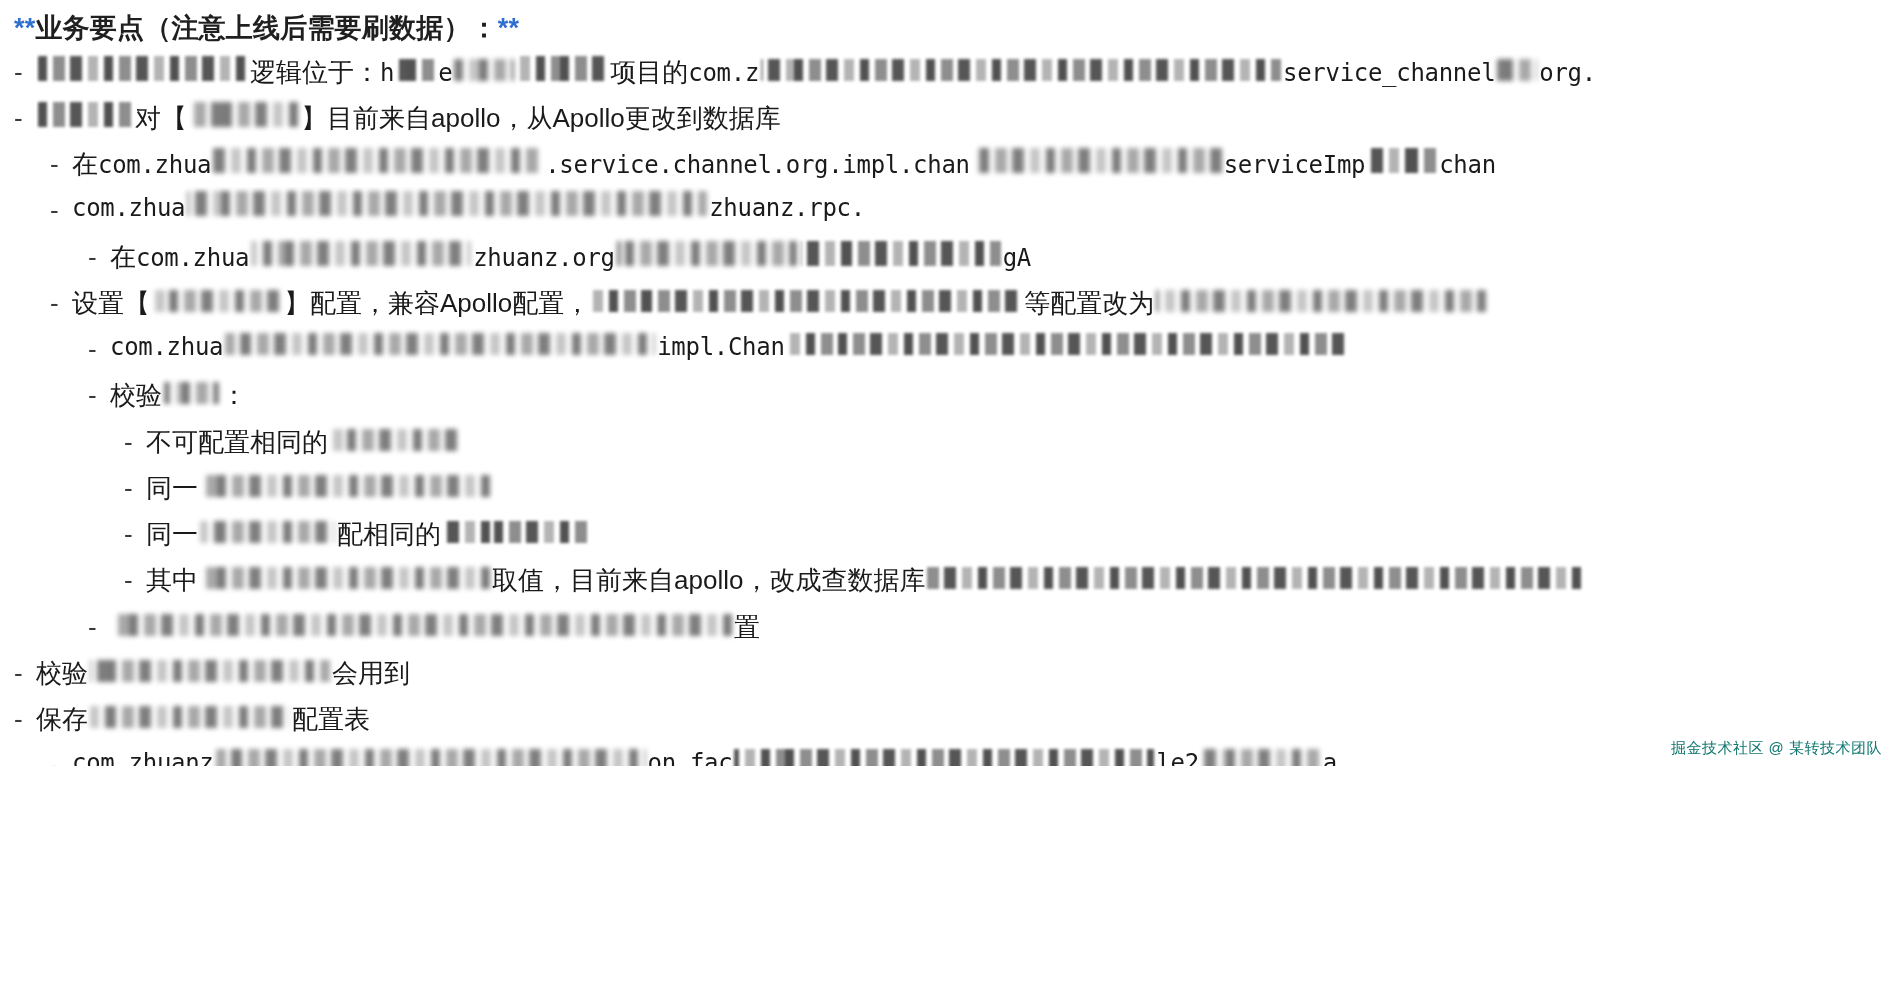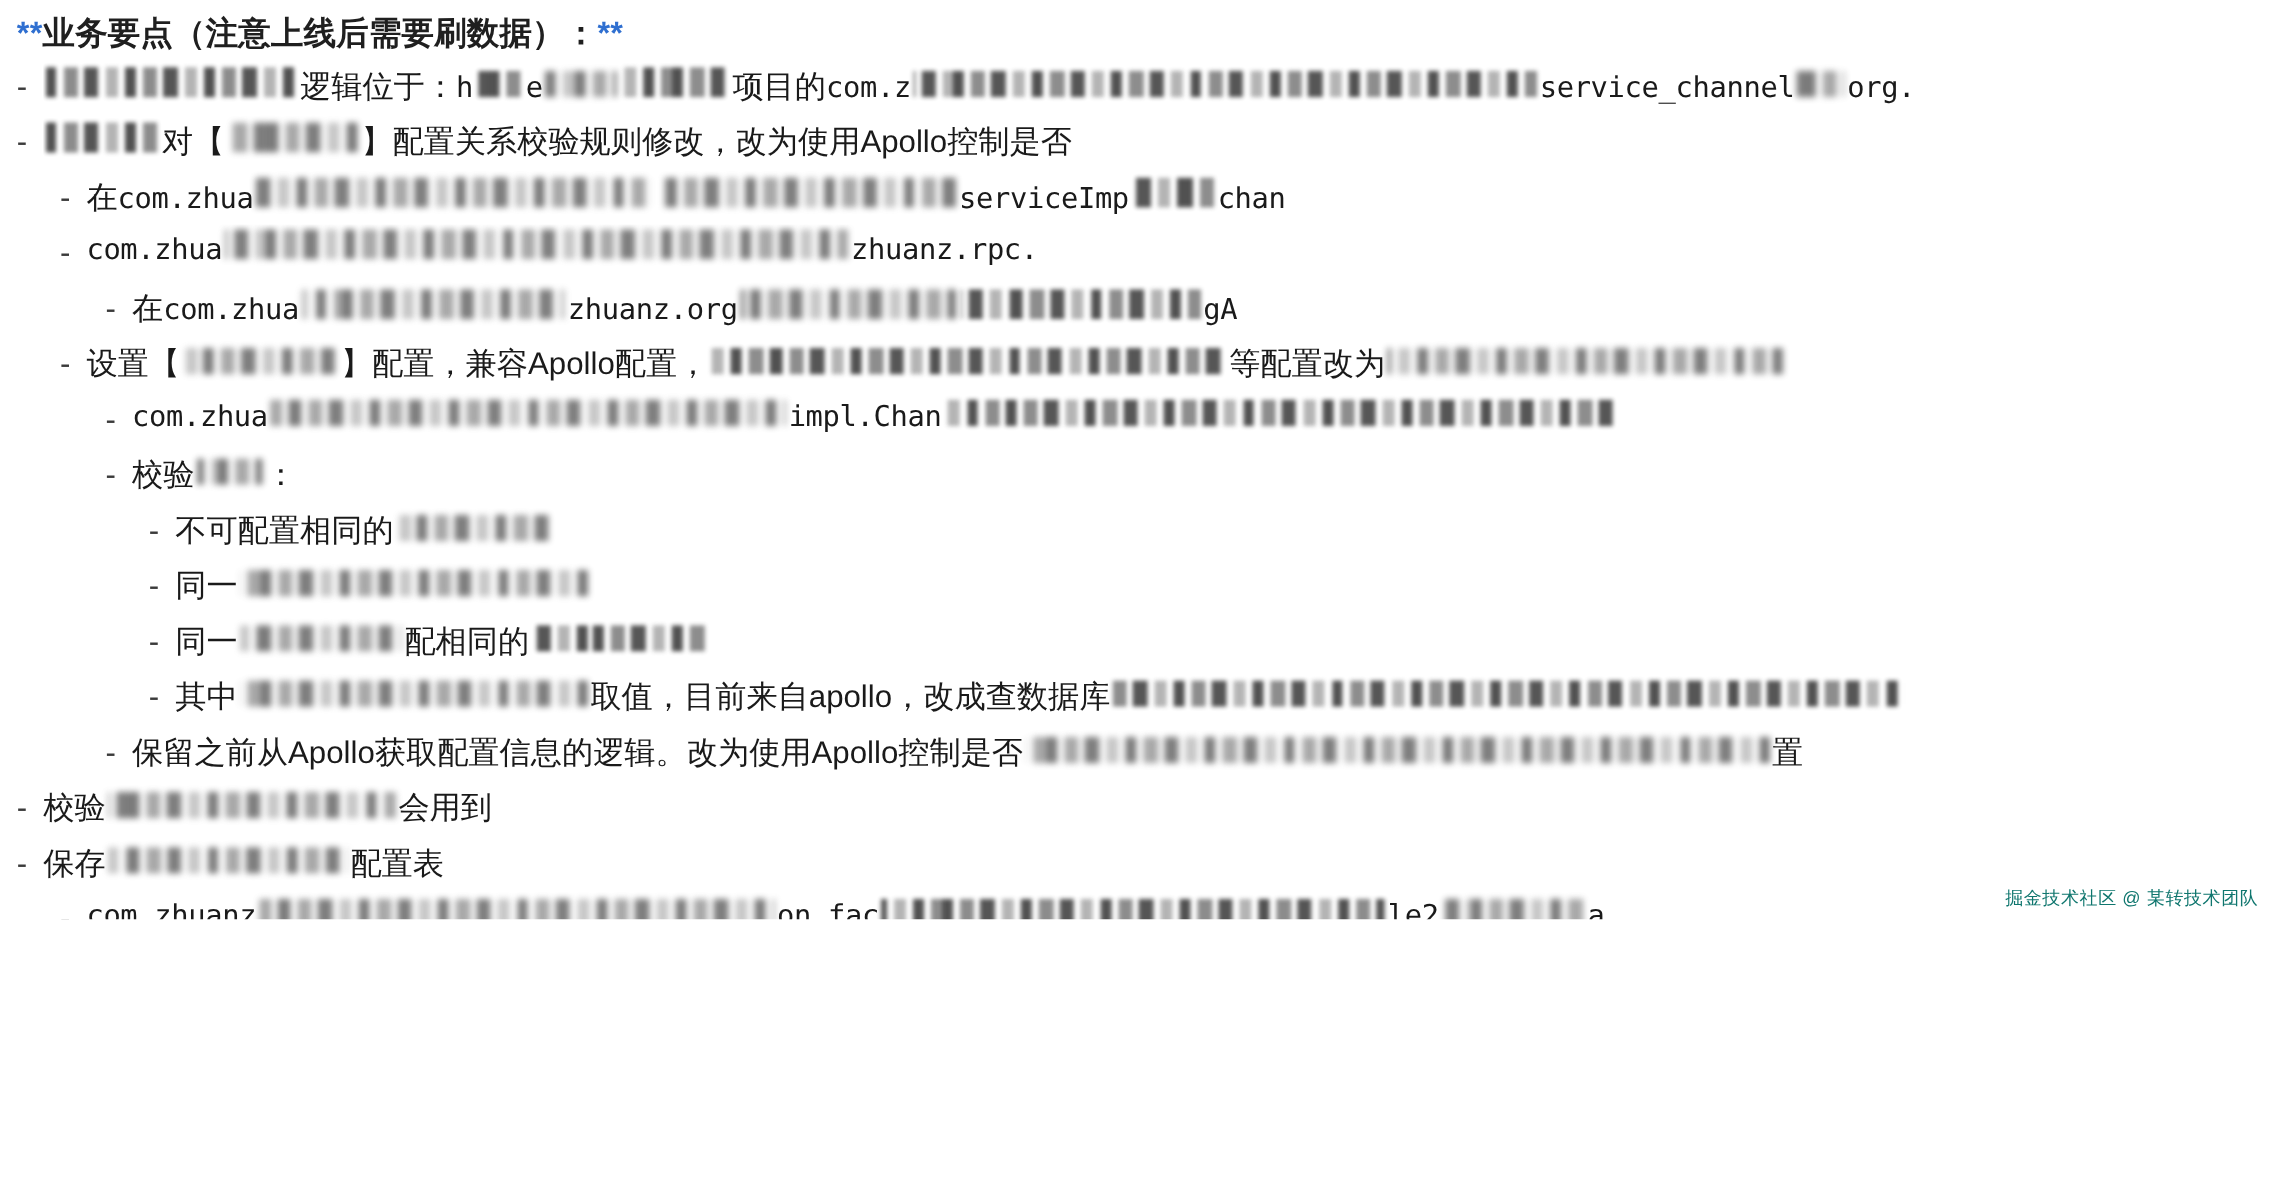--- a/index.html
+++ b/index.html
@@ -146,29 +146,30 @@
             <span class="blur soft" style="width: 40px; background-position: 7px 0px;"></span>
             <span class="txt mono">org.</span>
           </span>
         </div>
         <div class="row lvl1">
           <span class="bullet">-</span>
           <span class="content">
             <span class="blur tall" style="width: 95px; background-position: 0px 0px;"></span>
             <span class="txt">对【</span>
             <span class="blur soft tall" style="width: 110px; background-position: 34px 0px;"></span>
-            <span class="txt">】配置关系校验规则修改，改为使用Apollo控制是否</span>
+            <span class="txt">】目前来自apollo，从Apollo更改到数据库</span>
           </span>
         </div>
         <div class="row lvl2">
           <span class="bullet">-</span>
           <span class="content">
             <span class="txt">在</span>
             <span class="txt mono">com.zhua</span>
             <span class="blur soft tall" style="width: 330px; background-position: 34px 0px;"></span>
+            <span class="txt mono">.service.channel.org.impl.chan</span>
             <span class="blur soft tall" style="width: 250px; background-position: 8px 0px;"></span>
             <span class="txt mono">serviceImp</span>
             <span class="blur tall" style="width: 70px; background-position: 42px 0px;"></span>
             <span class="txt mono">chan</span>
           </span>
         </div>
         <div class="row lvl2">
           <span class="bullet">-</span>
           <span class="content">
             <span class="txt mono">com.zhua</span>
@@ -244,21 +245,20 @@
           <span class="content">
             <span class="txt">其中</span>
             <span class="blur soft" style="width: 290px; background-position: 17px 0px;"></span>
             <span class="txt">取值，目前来自apollo，改成查数据库</span>
             <span class="blur" style="width: 660px; background-position: 51px 0px;"></span>
           </span>
         </div>
         <div class="row lvl3">
           <span class="bullet">-</span>
           <span class="content">
-            <span class="txt">保留之前从Apollo获取配置信息的逻辑。改为使用Apollo控制是否</span>
             <span class="blur soft" style="width: 620px; background-position: 17px 0px;"></span>
             <span class="txt">置</span>
           </span>
         </div>
         <div class="row lvl1">
           <span class="bullet">-</span>
           <span class="content">
             <span class="txt">校验</span>
             <span class="blur soft" style="width: 240px; background-position: 17px 0px;"></span>
             <span class="txt">会用到</span>

